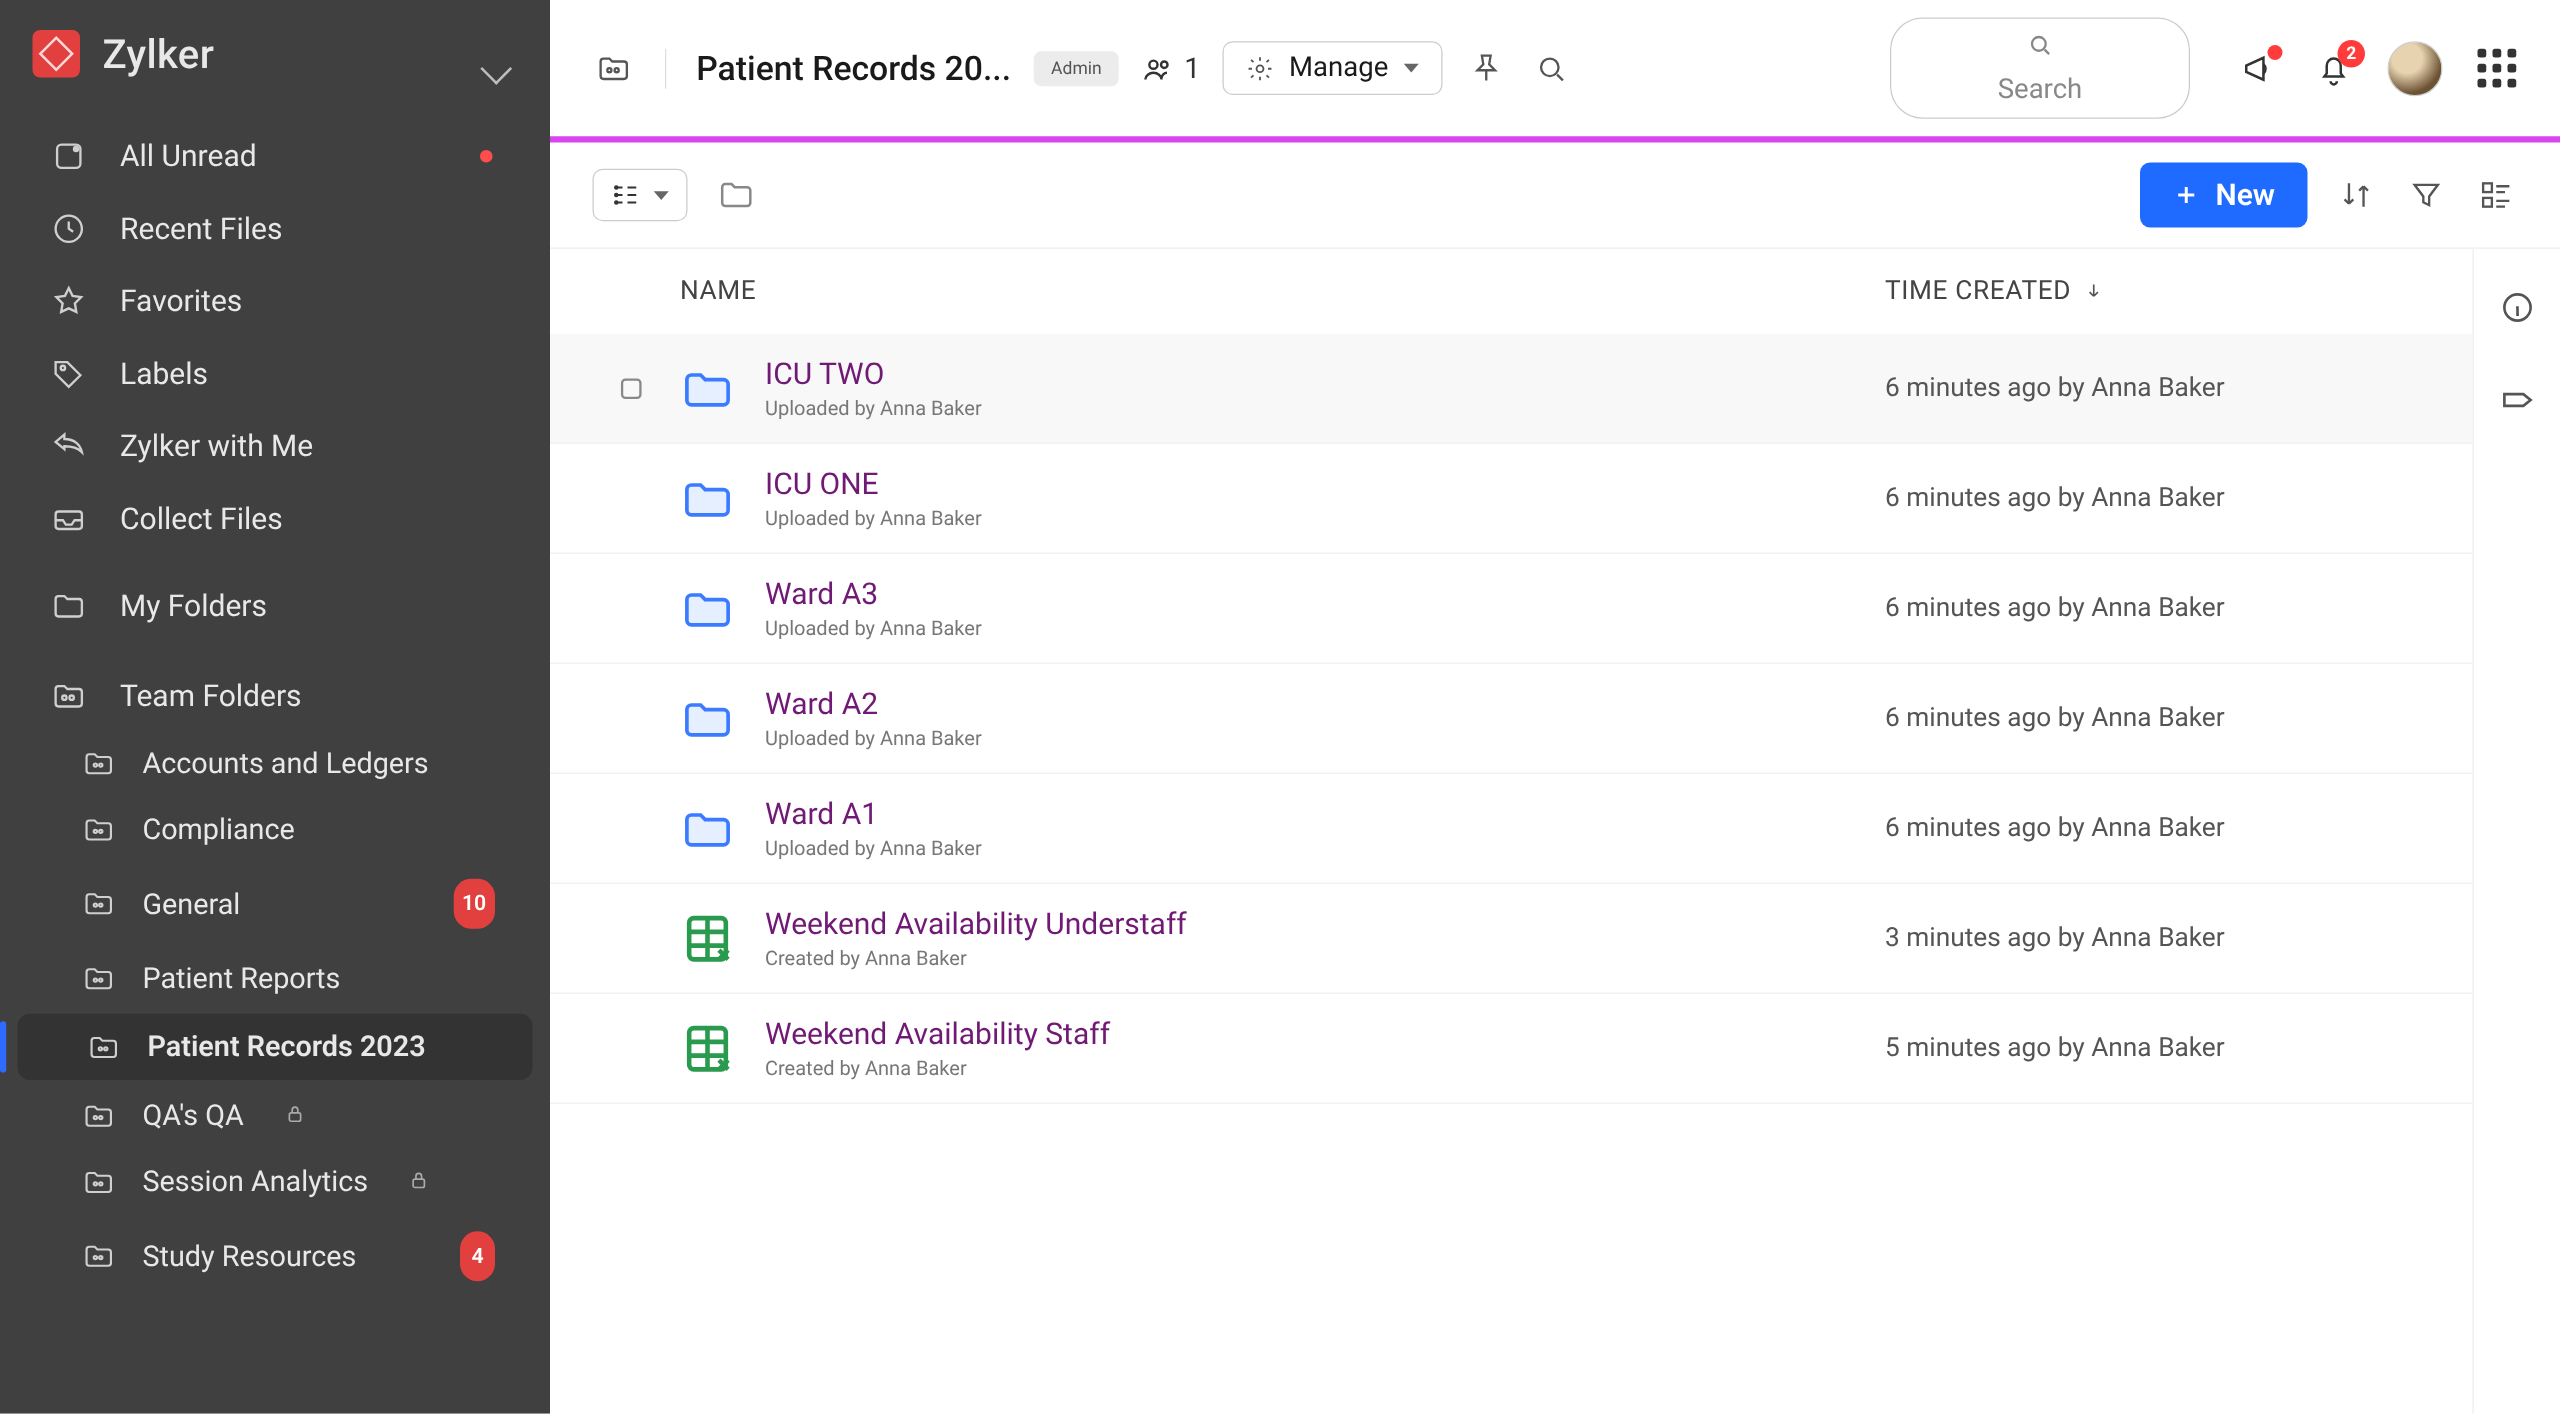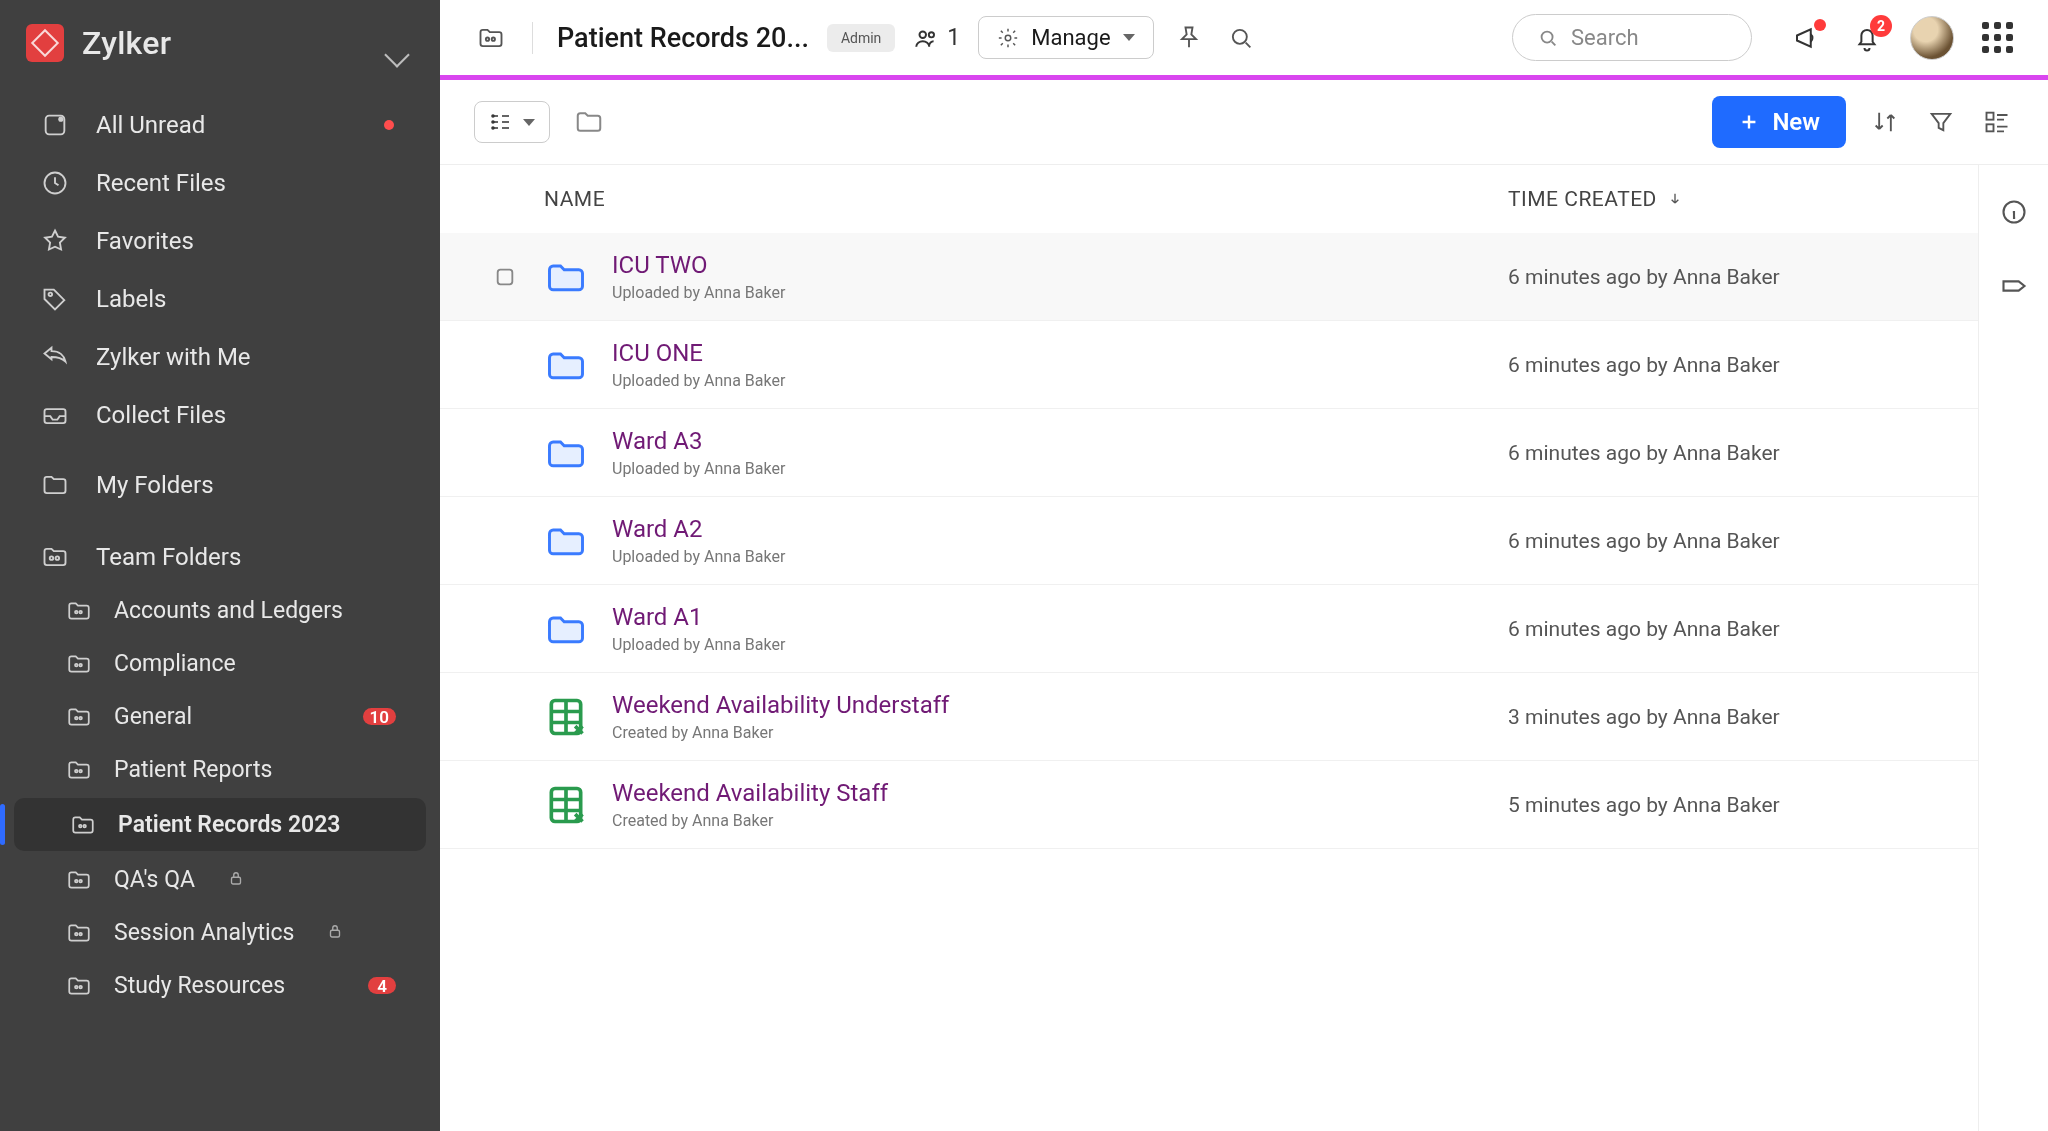--- a/index.html
+++ b/index.html
@@ -51,21 +51,21 @@
     gap:26px;
     font-size:24px;
     cursor:pointer;
     position:relative;
     color:#e8e8e8;
   }
   .nav-icon{width:30px;height:30px;display:flex;align-items:center;justify-content:center;flex:0 0 30px;}
   .nav-icon svg{width:28px;height:28px;stroke:#cfcfcf;fill:none;stroke-width:1.6;}
   .nav-dot{width:10px;height:10px;border-radius:50%;background:#ff4d4d;margin-left:auto;margin-right:20px;}
   .nav-badge{
-    min-width:28px;height:17px;border-radius:14px;background:#e23f3f;color:#fff;
+    min-width:28px;height:40px;border-radius:14px;background:#e23f3f;color:#fff;
     font-size:17px;font-weight:600;display:flex;align-items:center;justify-content:center;
     margin-left:auto;margin-right:18px;padding:4px 7px;
   }
   .nav-label-heading{
     display:flex;align-items:center;
     padding:22px 26px 12px 40px;
     gap:26px;font-size:24px;color:#e8e8e8;
   }
   .subnav-item{
     display:flex;align-items:center;
@@ -105,21 +105,21 @@
   .manage-btn{
     display:flex;align-items:center;gap:12px;
     border:1px solid #ccc;border-radius:8px;padding:8px 18px;
     font-size:22px;cursor:pointer;background:#fff;
   }
   .manage-btn svg{width:22px;height:22px;stroke:#555;fill:none;stroke-width:1.6;}
   .spacer{flex:1;}
   .search-pill{
     display:flex;align-items:center;gap:12px;
     border:1px solid #ccc;border-radius:26px;
-    padding:10px 24px;min-width:240px;color:#888;font-size:22px;
+    padding:10px 24px;min-width:240px;color:#888;font-size:22px;flex-direction:column;
   }
   .search-pill svg{width:22px;height:22px;stroke:#888;fill:none;stroke-width:2;}
   .topbar-right{display:flex;align-items:center;gap:26px;margin-left:20px;}
   .rel-btn{position:relative;width:34px;height:34px;display:flex;align-items:center;justify-content:center;cursor:pointer;}
   .rel-btn svg{width:30px;height:30px;stroke:#333;fill:none;stroke-width:1.6;}
   .red-dot{position:absolute;top:-2px;right:-2px;width:12px;height:12px;border-radius:50%;background:#ff3b3b;}
   .red-badge{
     position:absolute;top:-6px;right:-8px;min-width:22px;height:22px;border-radius:11px;
     background:#ff3b3b;color:#fff;font-size:14px;font-weight:700;
     display:flex;align-items:center;justify-content:center;padding:0 5px;

